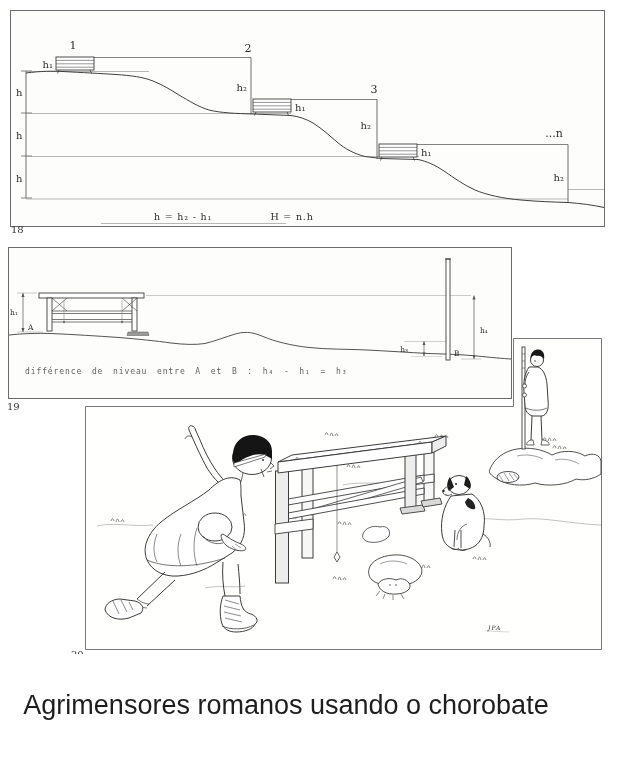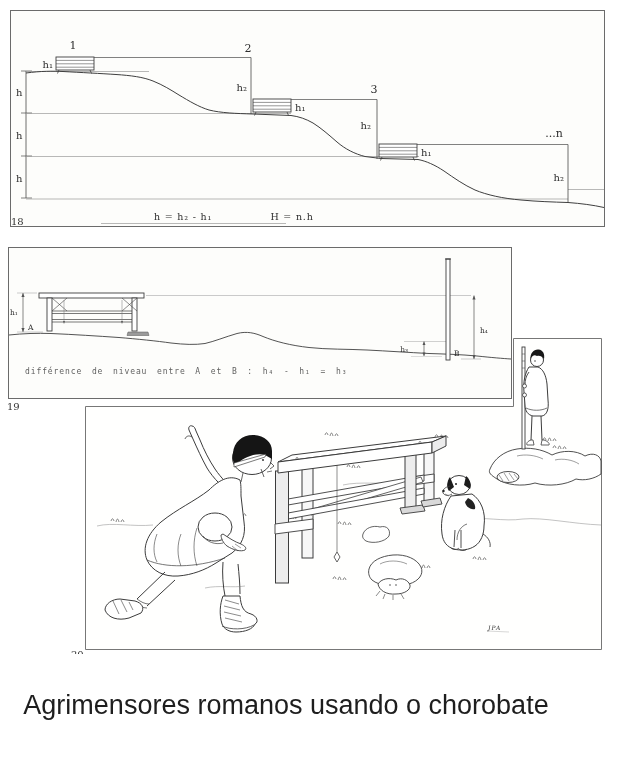--- a/index.html
+++ b/index.html
@@ -11,21 +11,21 @@
     position:absolute;box-sizing:border-box;border:1px solid #6b6b6b;
     background:#fdfdfb;
   }
   #fig18{left:10px;top:10px;width:595px;height:217px;}
   #fig19{left:8px;top:247px;width:504px;height:152px;}
   #fig20{position:absolute;left:85px;top:338px;width:517px;height:312px;}
   .fig-num{
     position:absolute;font-family:"DejaVu Serif",serif;font-size:10px;
     color:#333;line-height:11px;
   }
-  #fig18-num{left:11px;top:216px;}
+  #fig18-num{left:11px;top:224px;}
   #fig19-num{left:7px;top:401px;text-align:right;}
   #fig20-num{left:71px;top:649px;width:16px;height:5px;overflow:hidden;}
   #caption{
     position:absolute;left:0;top:690px;width:572px;text-align:center;
     font-family:"Liberation Sans",sans-serif;font-size:27px;color:#1e1e1e;
   }
   svg{display:block;}
   text{fill:#2e2e2e;font-family:"DejaVu Serif",serif;}
   .mono{font-family:"DejaVu Sans Mono",monospace;fill:#5f5f5f;}
 </style>

